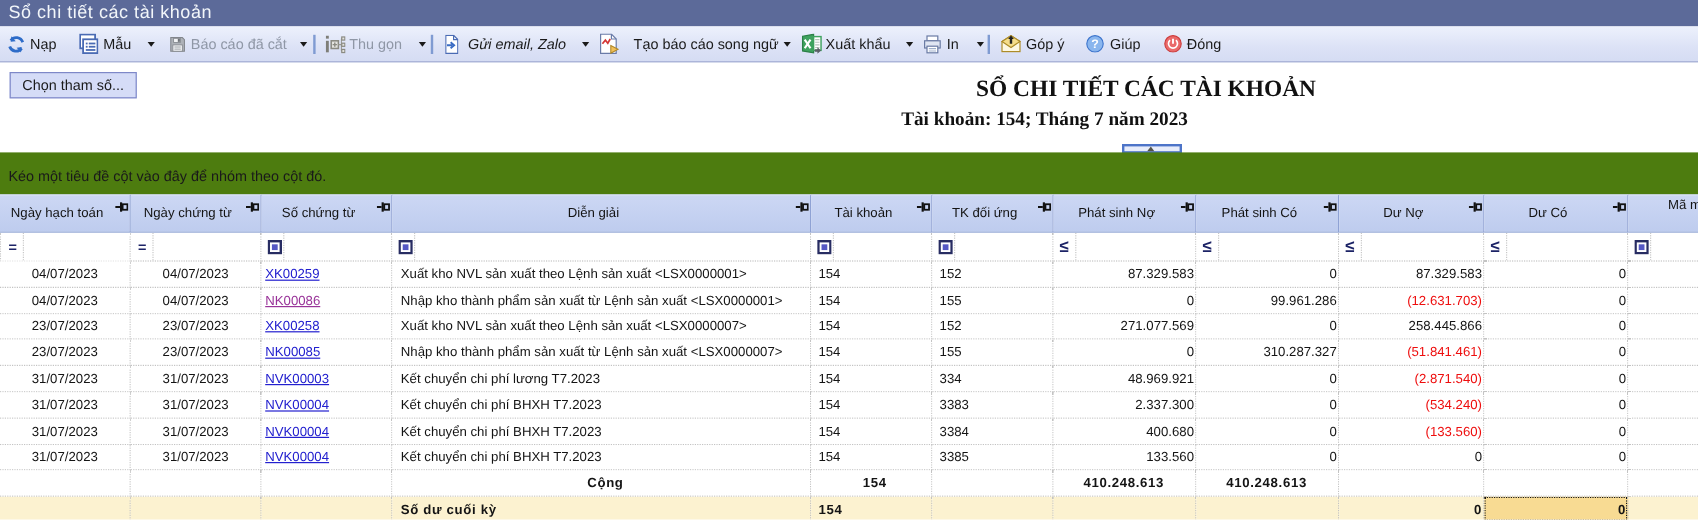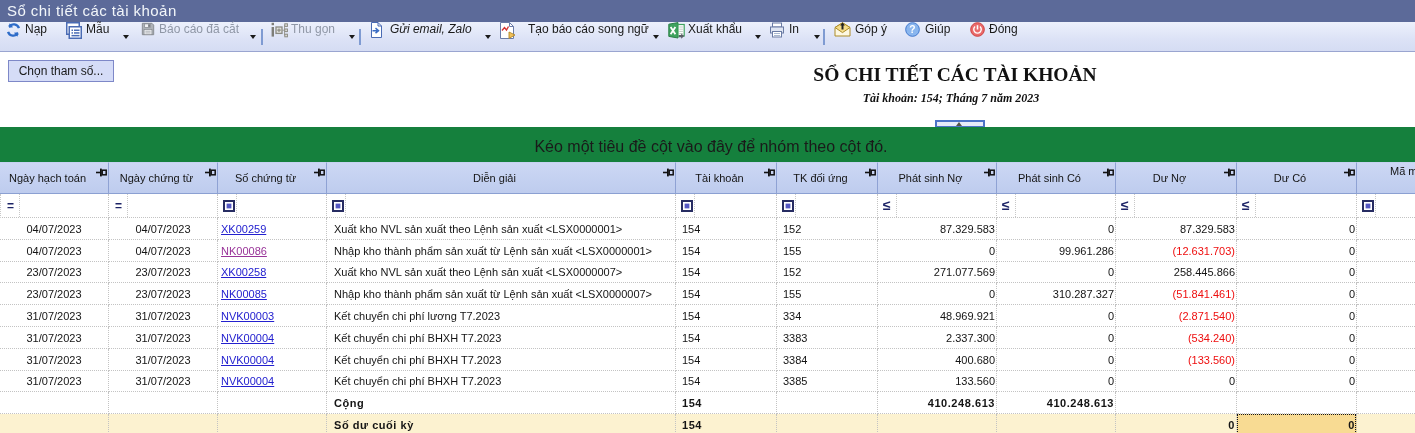--- a/index.html
+++ b/index.html
@@ -7,46 +7,46 @@
   font-family:"Liberation Sans", sans-serif; }
 #app { position:relative; width:1415px; height:433px;border-radius:10px; }
 
 .titlebar { position:absolute; left:0; top:0; width:1415px; height:22px;
   background:#5c6a99; color:#f2f6fa; font-size:15px; letter-spacing:0.45px; line-height:21px;
   padding-left:7px; }
 
 .toolbar { position:absolute; left:0; top:22px; width:1415px; height:30px;
   background:linear-gradient(#edf1fc,#dce2f6 60%,#d5dcf3);
   border-bottom:1px solid #9aa5d0; }
-.tbi { position:absolute; top:0; height:29px; display:flex; 
+.tbi { position:absolute; top:0; height:29px; display:flex; align-items:center;
   font-size:12px; color:#1a1a1a; white-space:nowrap; }
 .tbi svg { display:block; }
 .tbi .lbl { margin-left:4px; }
 .tbi.dis { color:#8f97a6; }
 .drop { position:absolute; top:13px; width:0; height:0; border-left:3.5px solid transparent;
   border-right:3.5px solid transparent; border-top:4px solid #1a1a1a; }
 .tsep { position:absolute; top:7px; width:2px; height:16px; background:#7f9bd2; }
 
 .parambtn { position:absolute; left:8px; top:60px; width:106px; height:22px;
   background:#d5dcf7; border:1px solid #7e88c8; font-size:12px; color:#1a1a1a;
   text-align:center; line-height:20px; }
 
 .rtitle { position:absolute; left:755px; top:64px; width:400px; text-align:center;
   font-family:"Liberation Serif", serif; font-weight:bold; font-size:19.5px; color:#111; }
-.rsub { position:absolute; left:751px; top:91px; width:400px; text-align:center;
-  font-family:"Liberation Serif", serif; font-weight:bold; font-style:italic;
-  font-size:12px; color:#111; }
+.rsub { position:absolute; left:751px; top:91px; width:400px; text-align:left;
+  font-family:"Liberation Serif", serif; font-weight:bold; 
+  font-size:16px; color:#111; }
 .collapsebtn { position:absolute; left:935px; top:120px; width:50px; height:8px;
   background:#e7ecfa; border:2px solid #4d74c8; }
 .collapsebtn .tri { position:absolute; left:19px; top:0px; width:0; height:0;
   border-left:3.5px solid transparent; border-right:3.5px solid transparent;
   border-bottom:4px solid #55544c; }
 
 .groupband { position:absolute; left:0; top:127px; width:1415px; height:35px;
-  background:#15803d; font-size:16px; color:#1a1a1a; line-height:40px; padding-left:7px;text-align:center; }
+  background:#4d7c0f; font-size:12px; color:#1a1a1a; line-height:40px; padding-left:7px; }
 
 
 #grid { position:absolute; left:0; top:162px; width:1415px; }
 table { border-collapse:separate; border-spacing:0; table-layout:fixed; width:1415px;
   font-size:11px; color:#141414; }
 td, th { overflow:hidden; white-space:nowrap; padding:0; vertical-align:middle; }
 
 tr.hdr th { height:32px; font-weight:normal; font-size:11px; text-align:center; padding-right:13px;
   background:linear-gradient(#ccd7f4,#beccee);
   border-right:1px solid #8fa2d4; border-top:1px solid #c6d2f1; border-bottom:1px solid #8ba0d2;
@@ -66,21 +66,21 @@
 tr.dr td { height:22px; background:#fff; border-right:1px dotted #c3c3c3;
   border-bottom:1px dotted #c3c3c3; }
 tr.h21 td { height:21px; }
 td.ctr { text-align:center; }
 td.lft { padding-left:6px; } td.lft2 { padding-left:3px; }
 td.rgt { text-align:right; padding-right:1px; }
 td.dsc { padding-left:7px; }
 .lnk { color:#2320cf; text-decoration:underline; }
 .lnkv { color:#993399; text-decoration:underline; }
 .neg { color:#ee0e0e; }
-tr.sum td { font-weight:bold; letter-spacing:0.55px; }
+tr.sum td { font-weight:bold; letter-spacing:0.55px;text-align:center; }
 tr.fin td { font-weight:bold; background:#fcf2d0; letter-spacing:0.55px; }
 tr.fin td.sel { position:relative; background:#f8db93; }
 td.sel:after { content:""; position:absolute; left:0; top:0; right:0; bottom:1px;
   border:1.6px dotted #141414; }
 tr.tail td { height:10px; background:#fff; border-right:1px dotted #c3c3c3; border-bottom:0; }
 </style>
 </head>
 <body>
 <div id="app">
   <div class="titlebar">Sổ chi tiết các tài khoản</div>

